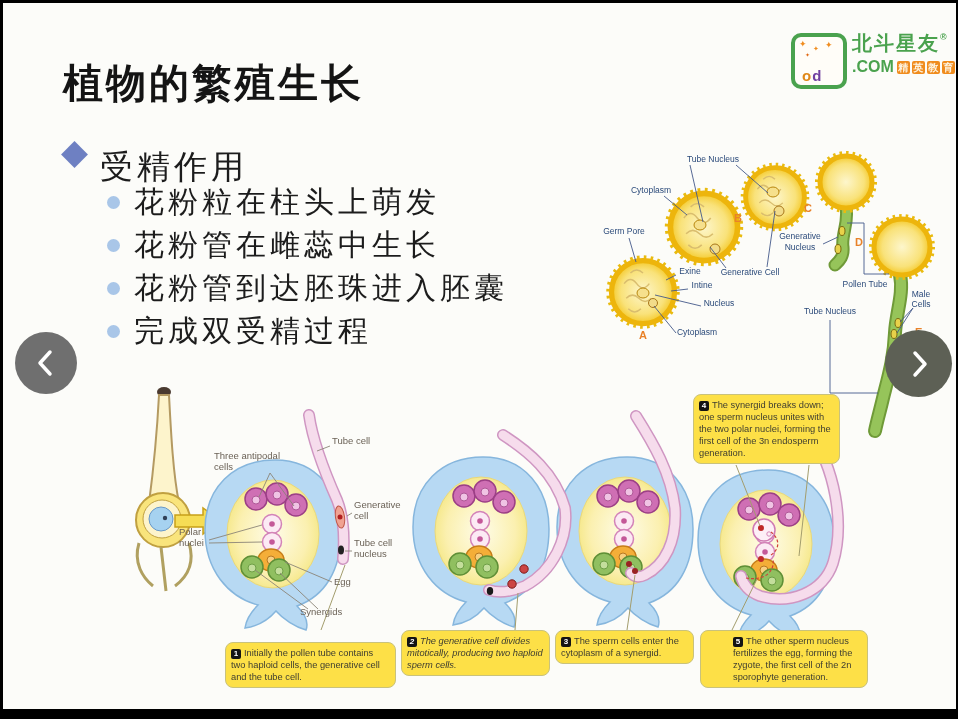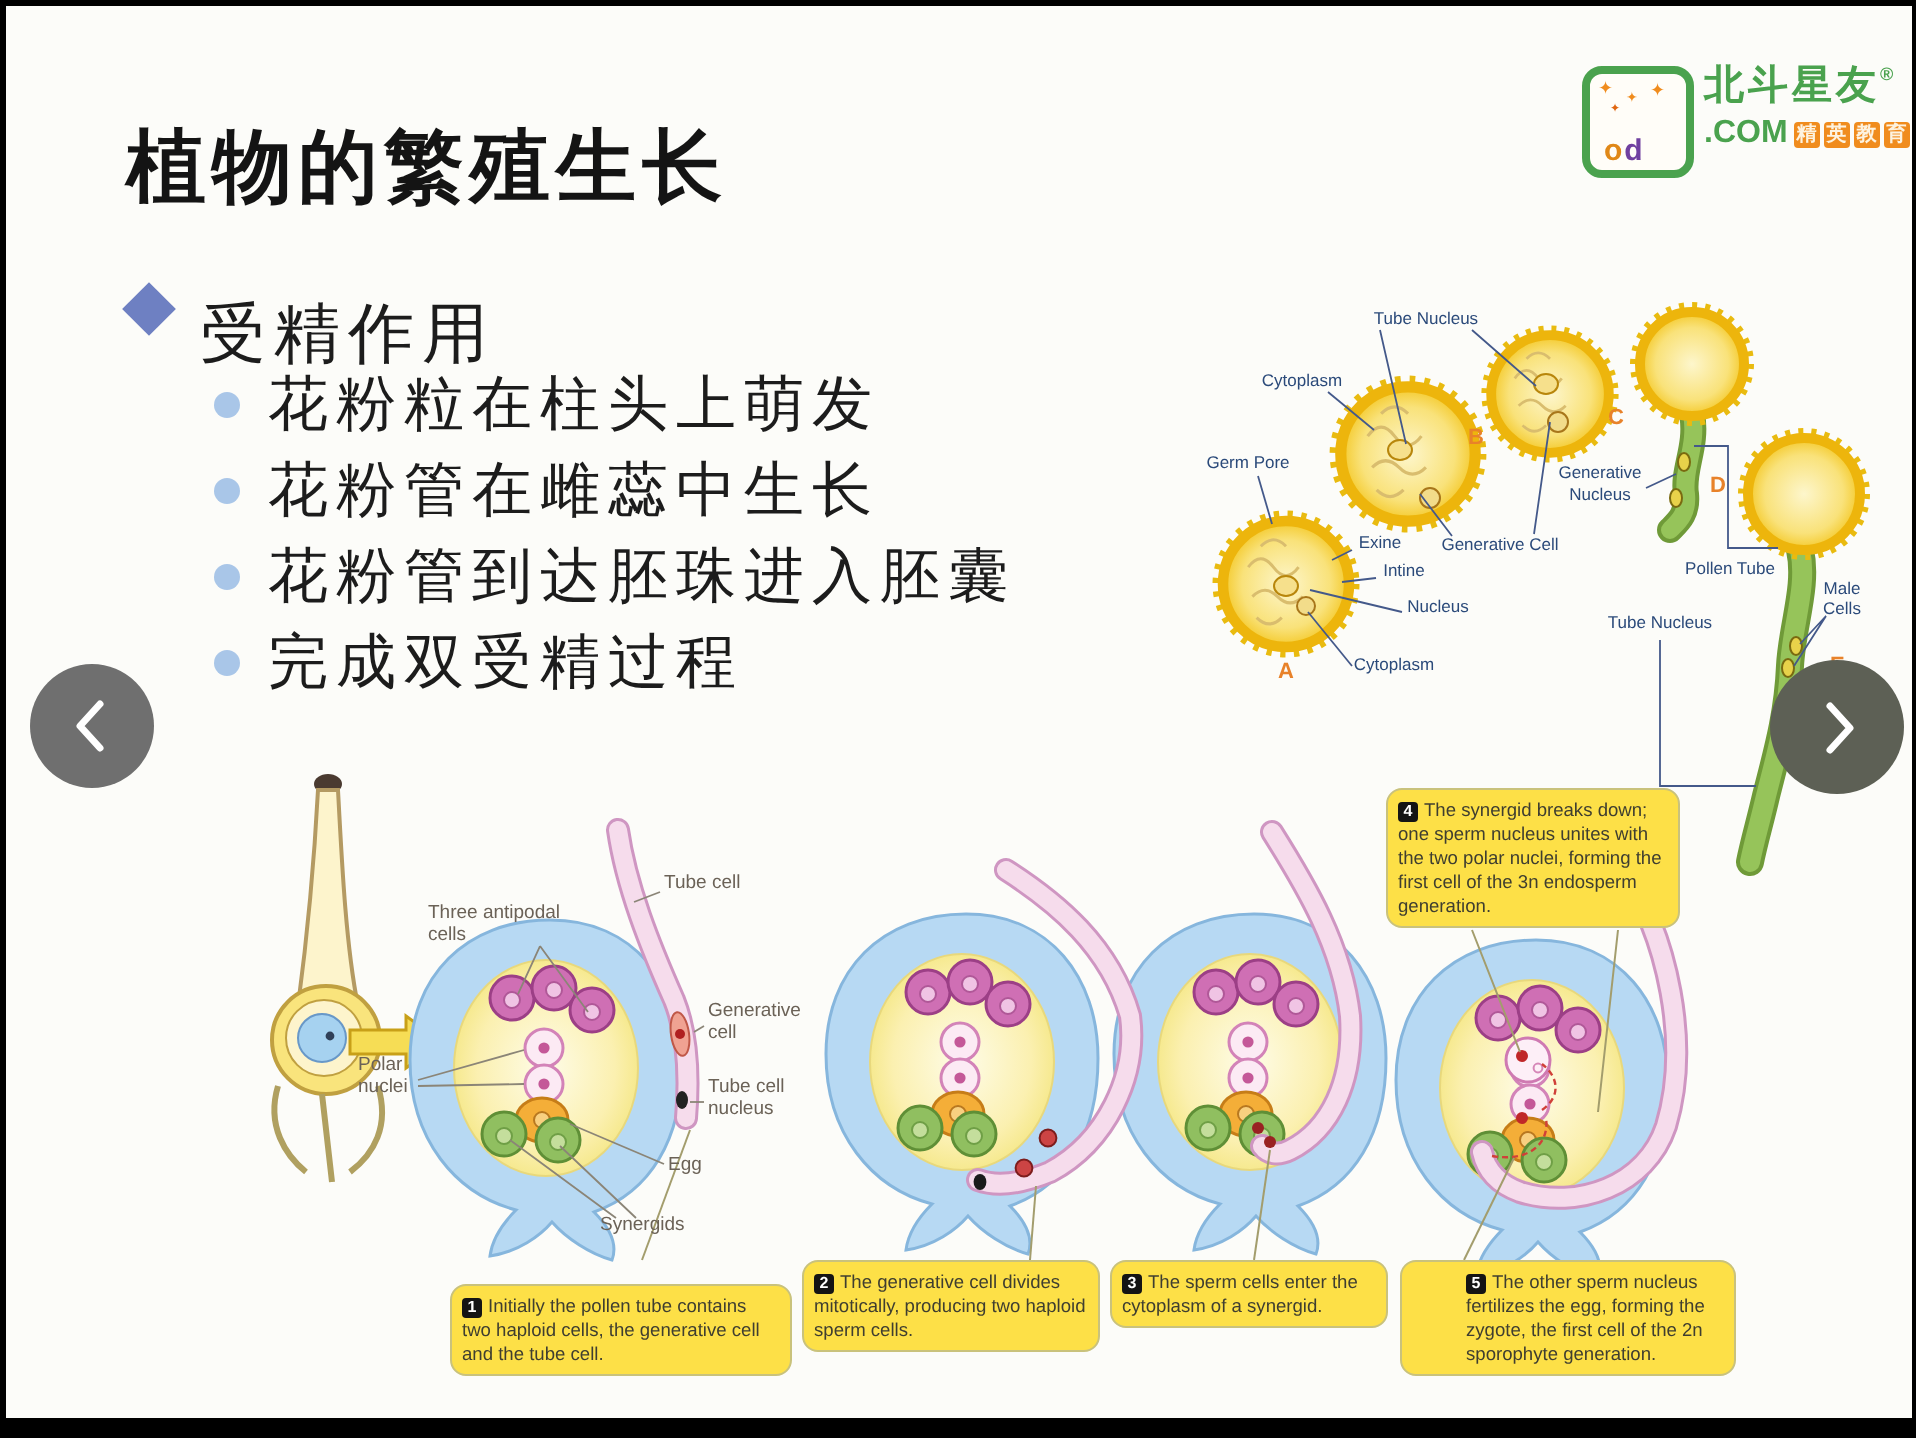--- a/index.html
+++ b/index.html
@@ -273,21 +273,21 @@
     <text class="elabel" x="351" y="554">nucleus</text>
     <text class="elabel" x="176" y="532">Polar</text>
     <text class="elabel" x="176" y="543">nuclei</text>
     <text class="elabel" x="331" y="582">Egg</text>
     <text class="elabel" x="297" y="612">Synergids</text>
   </svg>
 
   <div class="cap" style="left:222px;top:627px;width:158px;margin-top:12px;">
     <span class="n">1</span><span>Initially the pollen tube contains two haploid cells, the generative cell and the tube cell.</span>
   </div>
-  <div class="cap" style="left:398px;top:627px;width:136px;">
+  <div class="cap" style="left:398px;top:627px;width:136px;font-style:italic;">
     <span class="n">2</span><span>The generative cell divides mitotically, producing two haploid sperm cells.</span>
   </div>
   <div class="cap" style="left:552px;top:627px;width:126px;">
     <span class="n">3</span><span>The sperm cells enter the cytoplasm of a synergid.</span>
   </div>
   <div class="cap" style="left:690px;top:391px;width:134px;">
     <span class="n">4</span><span>The synergid breaks down; one sperm nucleus unites with the two polar nuclei, forming the first cell of the 3n endosperm generation.</span>
   </div>
   <div class="cap" style="left:697px;top:627px;width:128px;padding-left:32px;">
     <span class="n">5</span><span>The other sperm nucleus fertilizes the egg, forming the zygote, the first cell of the 2n sporophyte generation.</span>

